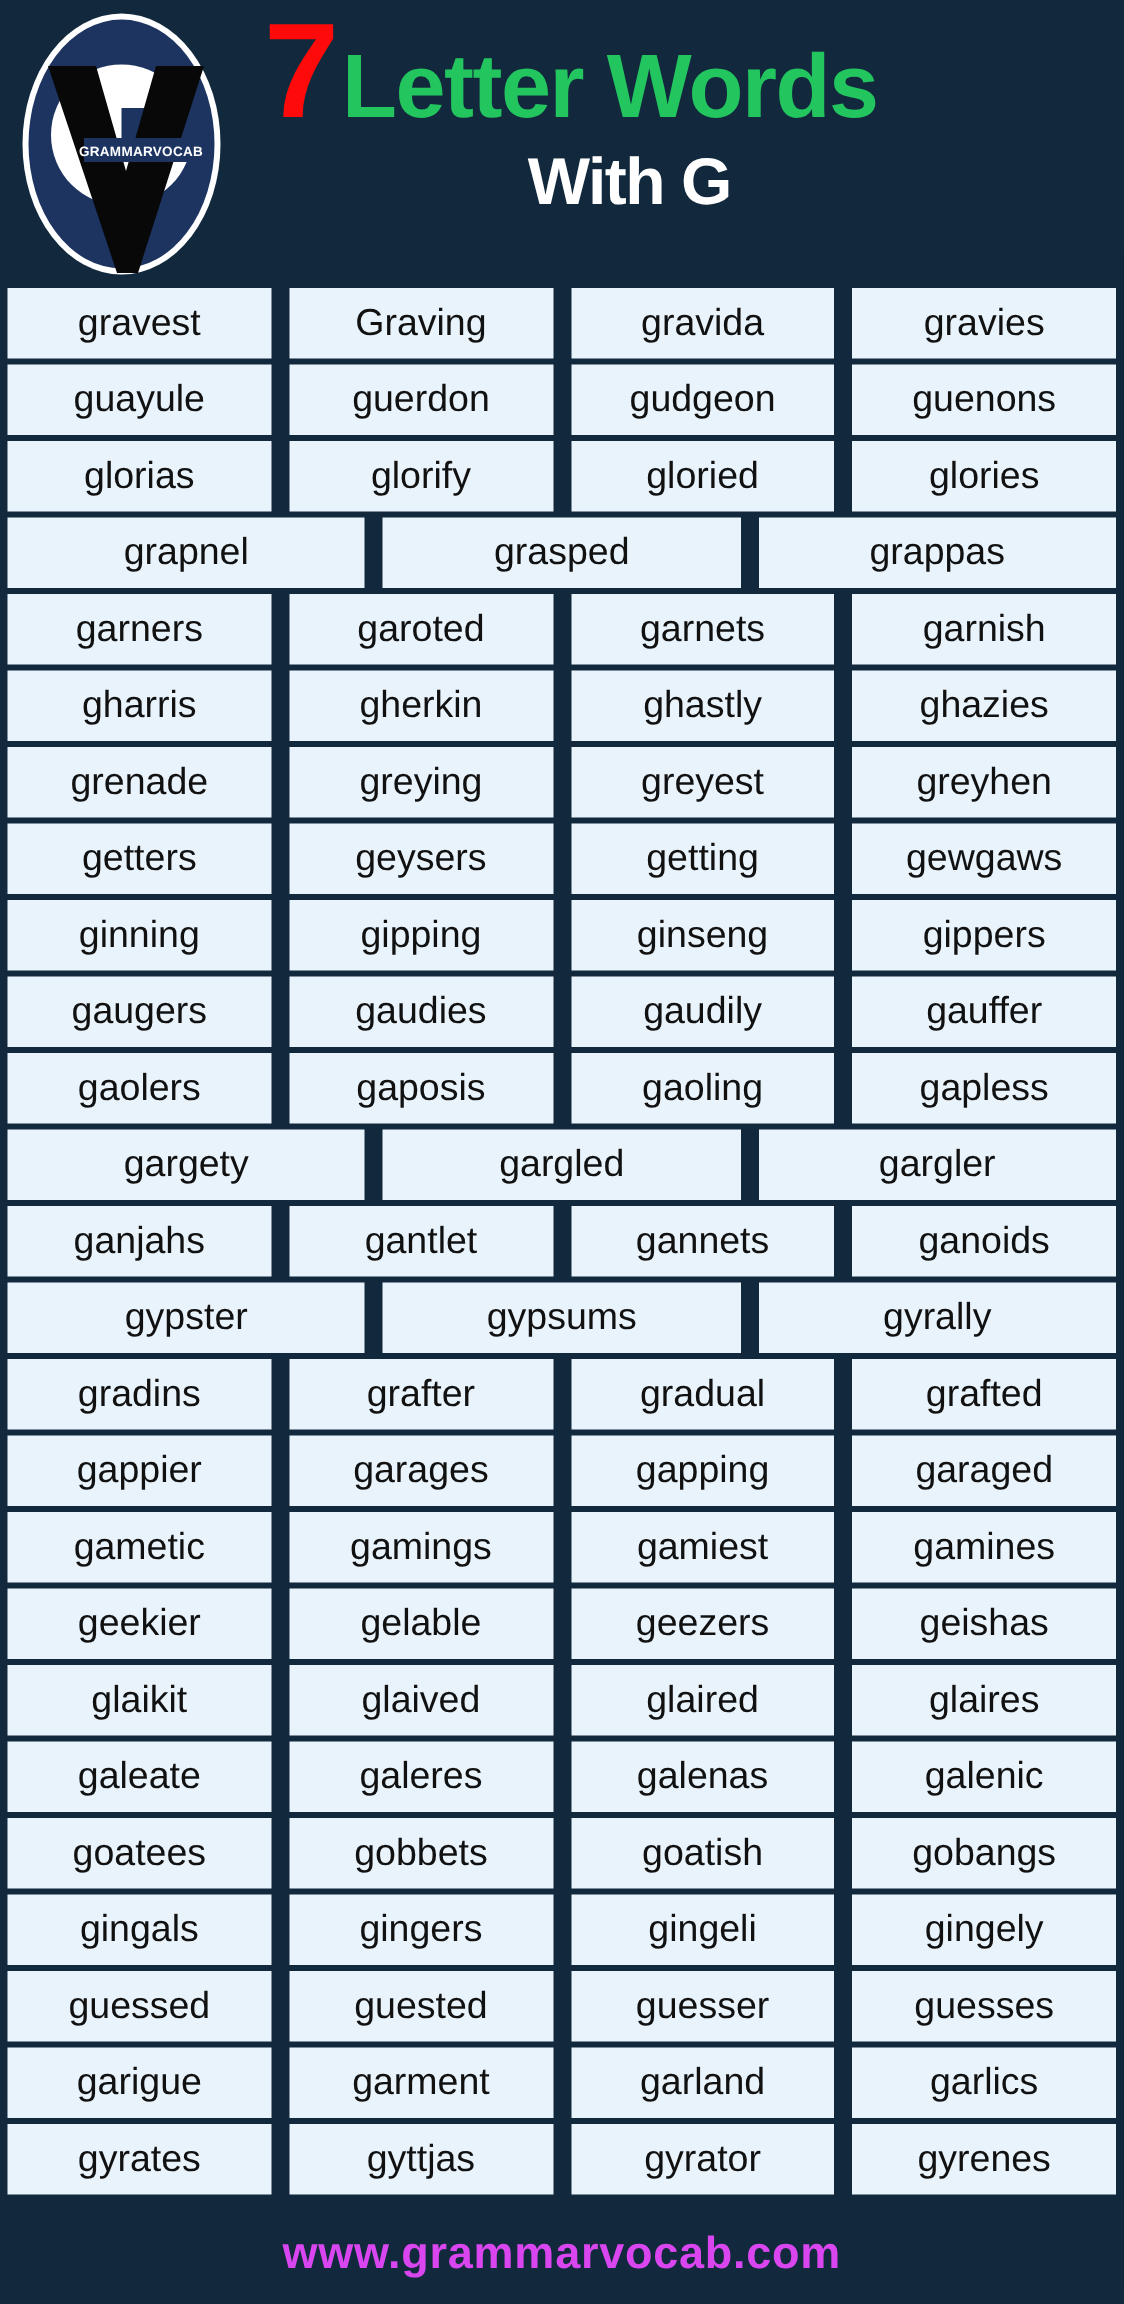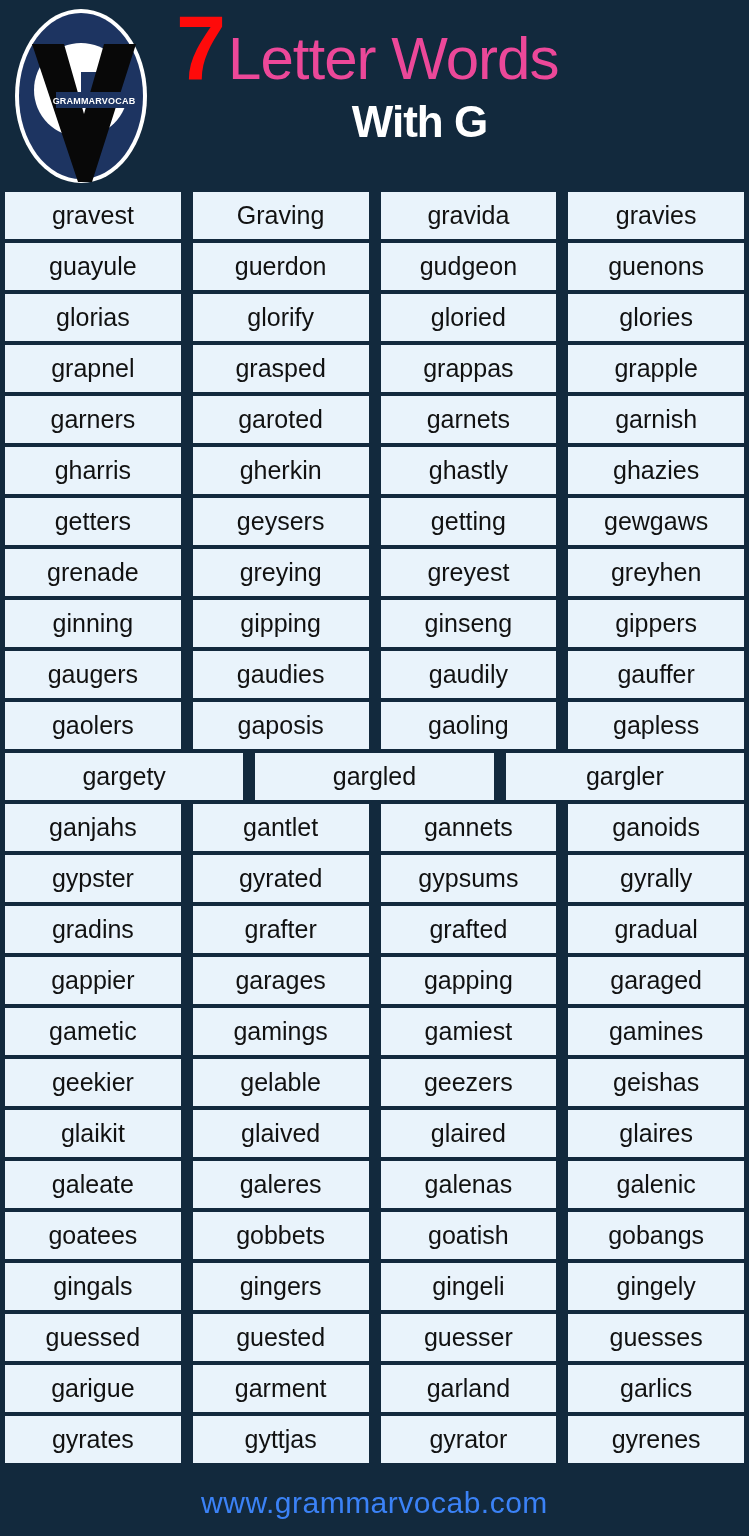--- a/index.html
+++ b/index.html
@@ -59,23 +59,23 @@
     color: #ff0a0a;
     font-size: 90px;
     font-weight: bold;
     line-height: 88px;
     letter-spacing: -2px;
     font-family: "Liberation Sans", sans-serif;
     margin-left: 18px;
     margin-right: 4px;
   }
   #title-part1 {
-    color: #ec4899;
+    color: #22c55e;
     font-size: 60px;
-    font-weight: normal;
+    font-weight: bold;
     line-height: 88px;
     letter-spacing: -1px;
     white-space: nowrap;
   }
   #line2 {
     text-align: center;
     margin-top: -6px;
     padding-right: 60px;
   }
   #title-part2 {
@@ -121,23 +121,23 @@
   
   #footer {
     flex: 0 0 72px;
     height: 72px;
     display: flex;
     align-items: center;
     justify-content: center;
     background: #12293d;
   }
   #footer-url {
-    color: #3b82f6;
+    color: #d946ef;
     font-size: 30px;
-    font-weight: normal;
+    font-weight: bold;
     letter-spacing: 0.5px;
   }
 </style>
 </head>
 <body>
 
 <div id="poster">
 
   <div id="header">
 
@@ -187,47 +187,46 @@
       <div class="word-row">
         <div class="word-cell">glorias</div>
         <div class="word-cell">glorify</div>
         <div class="word-cell">gloried</div>
         <div class="word-cell">glories</div>
       </div>
       <div class="word-row">
         <div class="word-cell">grapnel</div>
         <div class="word-cell">grasped</div>
         <div class="word-cell">grappas</div>
-        <div class="word-cell">grapple</div>
       </div>
       <div class="word-row">
         <div class="word-cell">garners</div>
         <div class="word-cell">garoted</div>
         <div class="word-cell">garnets</div>
         <div class="word-cell">garnish</div>
       </div>
       <div class="word-row">
         <div class="word-cell">gharris</div>
         <div class="word-cell">gherkin</div>
         <div class="word-cell">ghastly</div>
         <div class="word-cell">ghazies</div>
       </div>
       <div class="word-row">
+        <div class="word-cell">grenade</div>
+        <div class="word-cell">greying</div>
+        <div class="word-cell">greyest</div>
+        <div class="word-cell">greyhen</div>
+      </div>
+      <div class="word-row">
         <div class="word-cell">getters</div>
         <div class="word-cell">geysers</div>
         <div class="word-cell">getting</div>
         <div class="word-cell">gewgaws</div>
       </div>
       <div class="word-row">
-        <div class="word-cell">grenade</div>
-        <div class="word-cell">greying</div>
-        <div class="word-cell">greyest</div>
-        <div class="word-cell">greyhen</div>
-      </div>
-      <div class="word-row">
         <div class="word-cell">ginning</div>
         <div class="word-cell">gipping</div>
         <div class="word-cell">ginseng</div>
         <div class="word-cell">gippers</div>
       </div>
       <div class="word-row">
         <div class="word-cell">gaugers</div>
         <div class="word-cell">gaudies</div>
         <div class="word-cell">gaudily</div>
         <div class="word-cell">gauffer</div>
@@ -244,29 +243,28 @@
         <div class="word-cell">gargler</div>
       </div>
       <div class="word-row">
         <div class="word-cell">ganjahs</div>
         <div class="word-cell">gantlet</div>
         <div class="word-cell">gannets</div>
         <div class="word-cell">ganoids</div>
       </div>
       <div class="word-row">
         <div class="word-cell">gypster</div>
-        <div class="word-cell">gyrated</div>
         <div class="word-cell">gypsums</div>
         <div class="word-cell">gyrally</div>
       </div>
       <div class="word-row">
         <div class="word-cell">gradins</div>
         <div class="word-cell">grafter</div>
+        <div class="word-cell">gradual</div>
         <div class="word-cell">grafted</div>
-        <div class="word-cell">gradual</div>
       </div>
       <div class="word-row">
         <div class="word-cell">gappier</div>
         <div class="word-cell">garages</div>
         <div class="word-cell">gapping</div>
         <div class="word-cell">garaged</div>
       </div>
       <div class="word-row">
         <div class="word-cell">gametic</div>
         <div class="word-cell">gamings</div>

